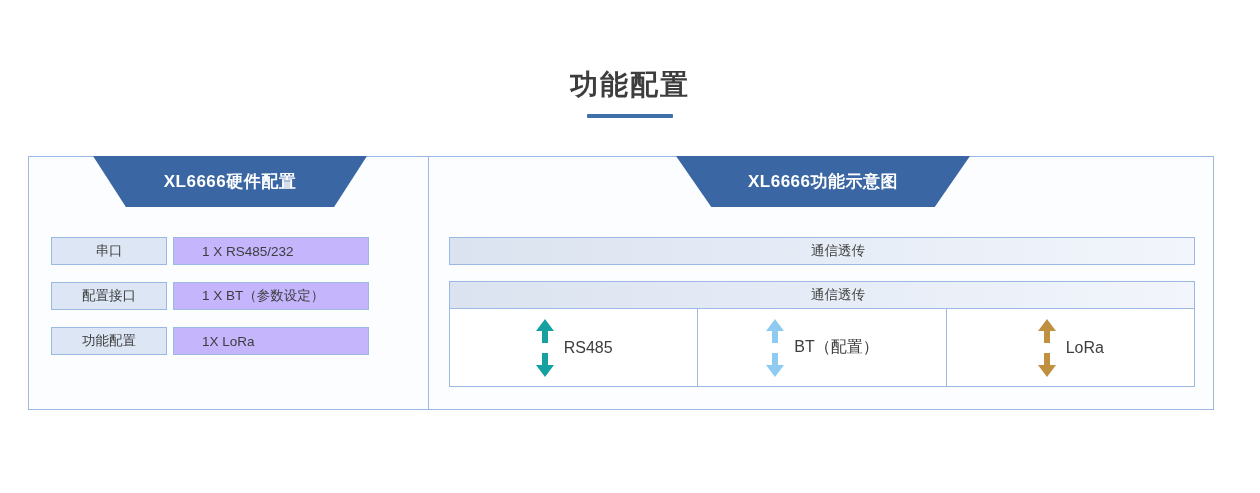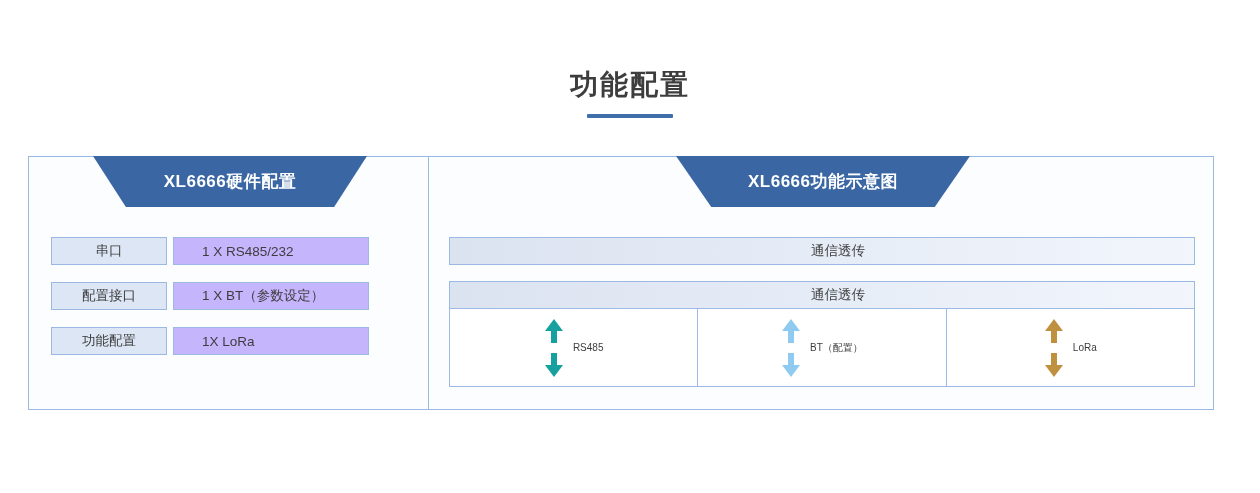--- a/index.html
+++ b/index.html
@@ -160,21 +160,21 @@
     box-sizing: border-box;
   }
   .iface-col:last-child { border-right: none; }
 
   .iface-inner {
     display: flex;
     align-items: center;
     gap: 9px;
   }
   .iface-label {
-    font-size: 10px;
+    font-size: 16px;
     color: #3d3d3d;
     white-space: nowrap;
   }
   .arrow-svg { display: block; }
 </style>
 </head>
 <body>
 
 <div class="page-title-wrap">
   <div class="page-title">功能配置</div>

